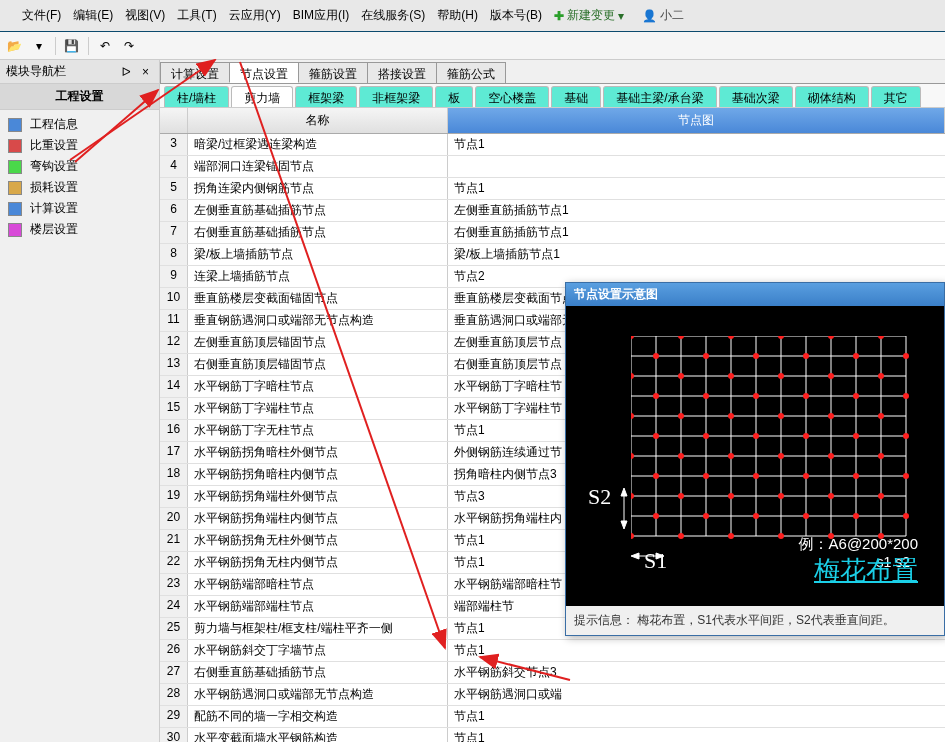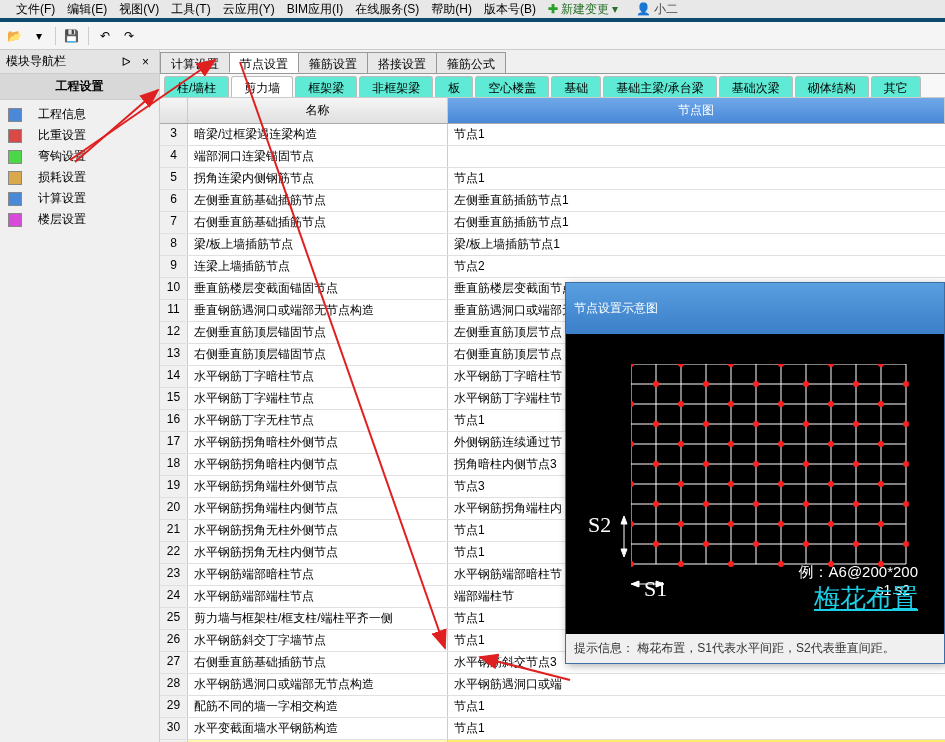--- a/index.html
+++ b/index.html
@@ -1,34 +1,34 @@
 <!DOCTYPE html>
 <html><head>
 <meta charset="utf-8">
 <style>
 * { margin: 0; padding: 0; box-sizing: border-box; font-family: "Microsoft YaHei", SimSun, sans-serif; font-size: 12px; }
 body { background: #f0f0f0; width: 945px; height: 742px; overflow: hidden; position: relative; }
 
-.menubar { height: 22px; background: #e8e8e8; display: flex; align-items: center; padding: 0 10px; border-bottom: 4px solid #0c4a6e; }
+.menubar { height: 32px; background: #e8e8e8; display: flex; align-items: center; padding: 0 16px; border-bottom: 1px solid #0c4a6e; }
 .menubar > span { padding: 0 6px; cursor: pointer; }
 .menubar .newchange { display: inline-flex; align-items: center; gap: 3px; color: #2a6f2a; }
 .menubar .user { display: inline-flex; align-items: center; gap: 3px; margin-left: 6px; color: #444; }
 
 .toolbar { height: 28px; background: #f5f5f5; display: flex; align-items: center; padding: 0 4px; border-bottom: 1px solid #ccc; gap: 2px; }
 .toolbar .tbtn { width: 22px; height: 22px; display: flex; align-items: center; justify-content: center; cursor: pointer; border: 1px solid transparent; }
 .toolbar .sep { width: 1px; height: 18px; background: #ccc; margin: 0 3px; }
 
 .main { display: flex; height: calc(100% - 50px); }
 
 .sidebar { width: 160px; background: #f0f0f0; border-right: 1px solid #ccc; }
 .sidebar-header { background: #e4e4e4; padding: 3px 6px; display: flex; justify-content: space-between; align-items: center; border-bottom: 1px solid #ccc; }
 .sidebar-header .close { cursor: pointer; padding: 0 4px; }
 .sidebar-title { background: #d8d8d8; text-align: center; padding: 4px; border-bottom: 1px solid #ccc; font-weight: bold; }
 .tree { padding: 4px 0; }
-.tree-item { display: flex; align-items: center; padding: 2px 8px; cursor: pointer; gap: 16px; }
+.tree-item { display: flex; align-items: center; padding: 2px 8px; cursor: pointer; gap: 8px; }
 .tree-item .ticon { width: 14px; height: 14px; display: inline-block; }
 
 .content { flex: 1; background: #fff; position: relative; overflow: hidden; }
 
 .tabs { height: 24px; display: flex; background: #f0f0f0; border-bottom: 1px solid #999; }
 .tab { padding: 3px 10px; border: 1px solid #999; border-bottom: none; background: #e8e8e8; cursor: pointer; margin-right: -1px; margin-top: 2px; }
 .tab.active { background: #fff; border-bottom: 1px solid #fff; position: relative; z-index: 1; }
 
 .subtabs { height: 24px; display: flex; background: #f8f8f8; border-bottom: 1px solid #ccc; padding: 2px 4px 0; gap: 2px; }
 .subtab { padding: 3px 12px; border: 1px solid #bbb; border-bottom: none; background: #5eead4; cursor: pointer; border-radius: 3px 3px 0 0; }
@@ -42,21 +42,21 @@
 .gh-node { flex: 1; background: linear-gradient(#6fa8e8,#4a88d8); color: #fff; }
 
 .grid-row { display: flex; border-bottom: 1px solid #e0e0e0; }
 .grid-row.sel { background: #fff8b0; }
 .cell-num { width: 28px; text-align: center; background: #f0f0f0; border-right: 1px solid #ccc; padding: 2px; }
 .cell-name { flex: 0 0 260px; padding: 2px 6px; border-right: 1px solid #ccc; }
 .cell-node { flex: 1; padding: 2px 6px; }
 .grid-row.sel .cell-node { background: #ffeb6b; }
 
 .popup { position: absolute; left: 565px; top: 282px; width: 380px; background: #fff; border: 1px solid #3a6ea5; box-shadow: 2px 2px 8px rgba(0,0,0,0.3); z-index: 100; }
-.popup-title { background: linear-gradient(#5a9fe0,#3a7fc8); color: #fff; padding: 17px 8px; font-weight: normal; }
+.popup-title { background: linear-gradient(#5a9fe0,#3a7fc8); color: #fff; padding: 3px 8px; font-weight: bold; }
 .popup-body { background: #000; padding: 10px; position: relative; height: 300px; }
 .popup-info { background: #f0f0f0; padding: 6px 8px; color: #333; }
 
 .diagram { position: relative; width: 100%; height: 100%; }
 .gridsvg { position: absolute; left: 55px; top: 20px; }
 .s-label { position: absolute; color: #fff; font-size: 22px; font-family: serif; }
 .bottom-label { position: absolute; bottom: 8px; right: 16px; color: #1bd0e8; font-size: 26px; text-decoration: underline; }
 .example-label { position: absolute; bottom: 42px; right: 16px; color: #fff; font-size: 15px; }
 .sub-label { position: absolute; color: #fff; font-size: 14px; }
 

